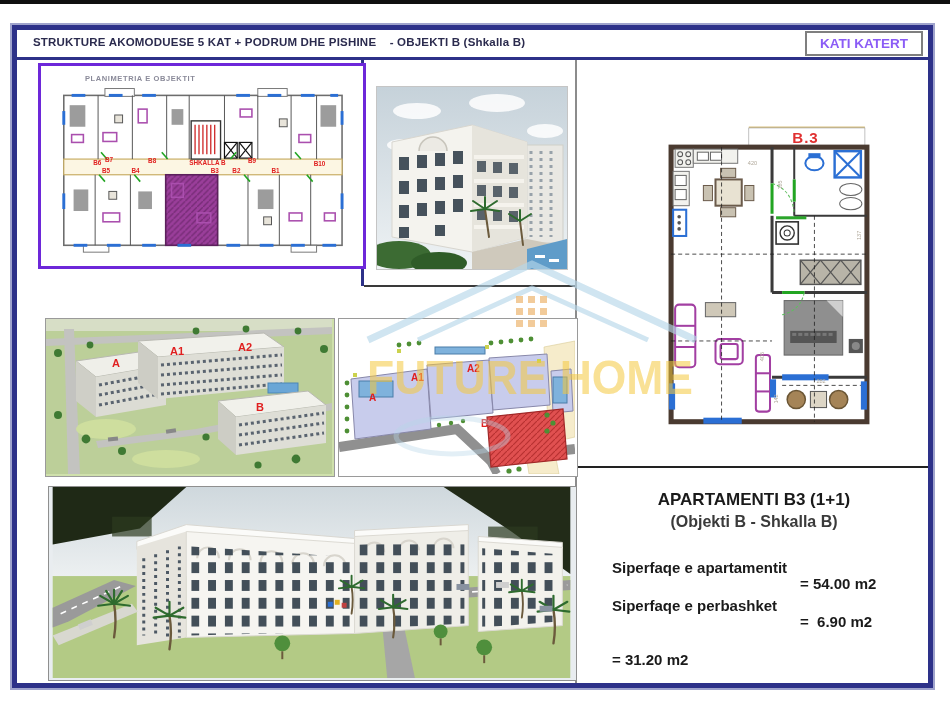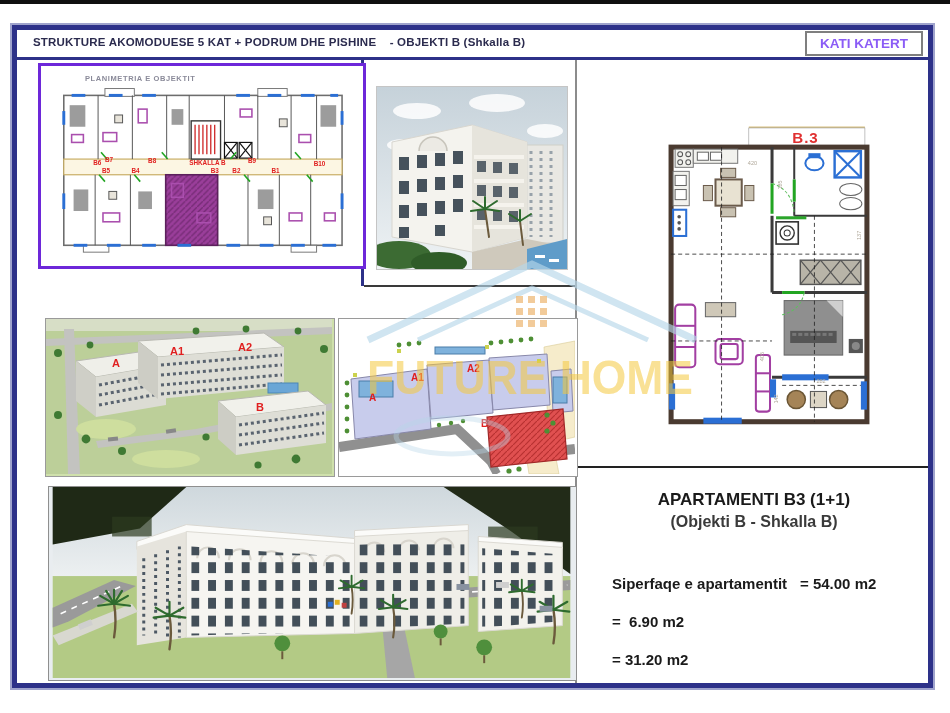--- a/index.html
+++ b/index.html
@@ -25,21 +25,21 @@
   .panel-aerial{position:absolute;left:28px;top:288px;width:288px;height:157px;border:1px solid #9a9a9a;background:#cfe0ab;}
   .panel-site{position:absolute;left:321px;top:288px;width:238px;height:157px;border:1px solid #9a9a9a;background:#fff;}
   .panel-bottom{position:absolute;left:31px;top:456px;width:527px;height:193px;border:1px solid #8f8f8f;background:#e9edf0;}
   
   .unitplan{position:absolute;left:646px;top:92px;width:212px;height:340px;}
   .right-divider{position:absolute;left:561px;right:0;top:436px;height:2px;background:#222;}
   .info{position:absolute;left:561px;top:452px;width:352px;text-align:center;color:#1a1a1a;}
   .info-title{font-size:17px;font-weight:bold;margin-top:8px;}
   .info-sub{font-size:16px;font-weight:bold;color:#3a3a3a;margin-top:3px;}
   .info-rows{margin:26px 0 0 34px;text-align:left;}
-  .info-row{display:flex;font-size:15px;font-weight:bold;line-height:22px;align-items:flex-end;}
+  .info-row{display:flex;font-size:15px;font-weight:bold;line-height:22px;}
   .info-label{width:188px;}
   .info-value{white-space:pre;margin-top:16px;}
   
   .watermark{position:absolute;left:343px;top:218px;width:340px;height:215px;pointer-events:none;z-index:40;text-align:right;}
   
   .rl{font:bold 6.5px "Liberation Sans",sans-serif;fill:#e02020;}
   .rlb{font:bold 15px "Liberation Sans",sans-serif;fill:#e03030;letter-spacing:1px;}
   .rla{font:bold 11px "Liberation Sans",sans-serif;fill:#e02020;}
   .rls{font:bold 10px "Liberation Sans",sans-serif;fill:#e02020;}
   .dim{font:5.5px "Liberation Sans",sans-serif;fill:#b0a89a;}
@@ -437,20 +437,21 @@
 
     <div class="info">
       <div class="info-title">APARTAMENTI B3 (1+1)</div>
       <div class="info-sub">(Objekti B - Shkalla B)</div>
       <div class="info-rows">
         <div class="info-row">
           <span class="info-label">Siperfaqe e apartamentit</span>
           <span class="info-value">= 54.00 m2</span>
         </div>
         <div class="info-row">
+          <span class="info-label">Siperfaqe e perbashket</span>
           <span class="info-value">=  6.90 m2</span>
         </div>
         <div class="info-row">
           <span class="info-value">= 31.20 m2</span>
         </div>
       </div>
     </div>
 
     <div class="panel-aerial">
       <svg width="286" height="155" viewBox="0 0 286 155">

